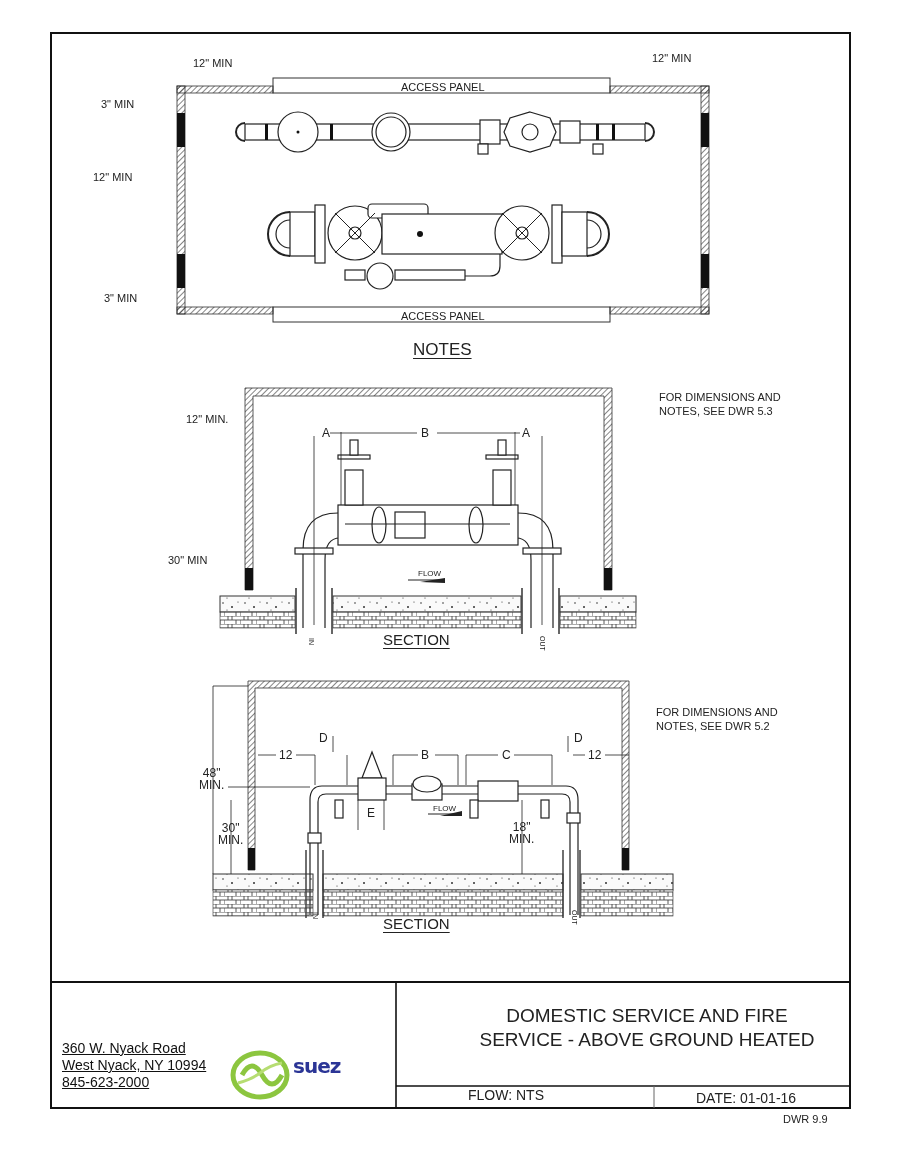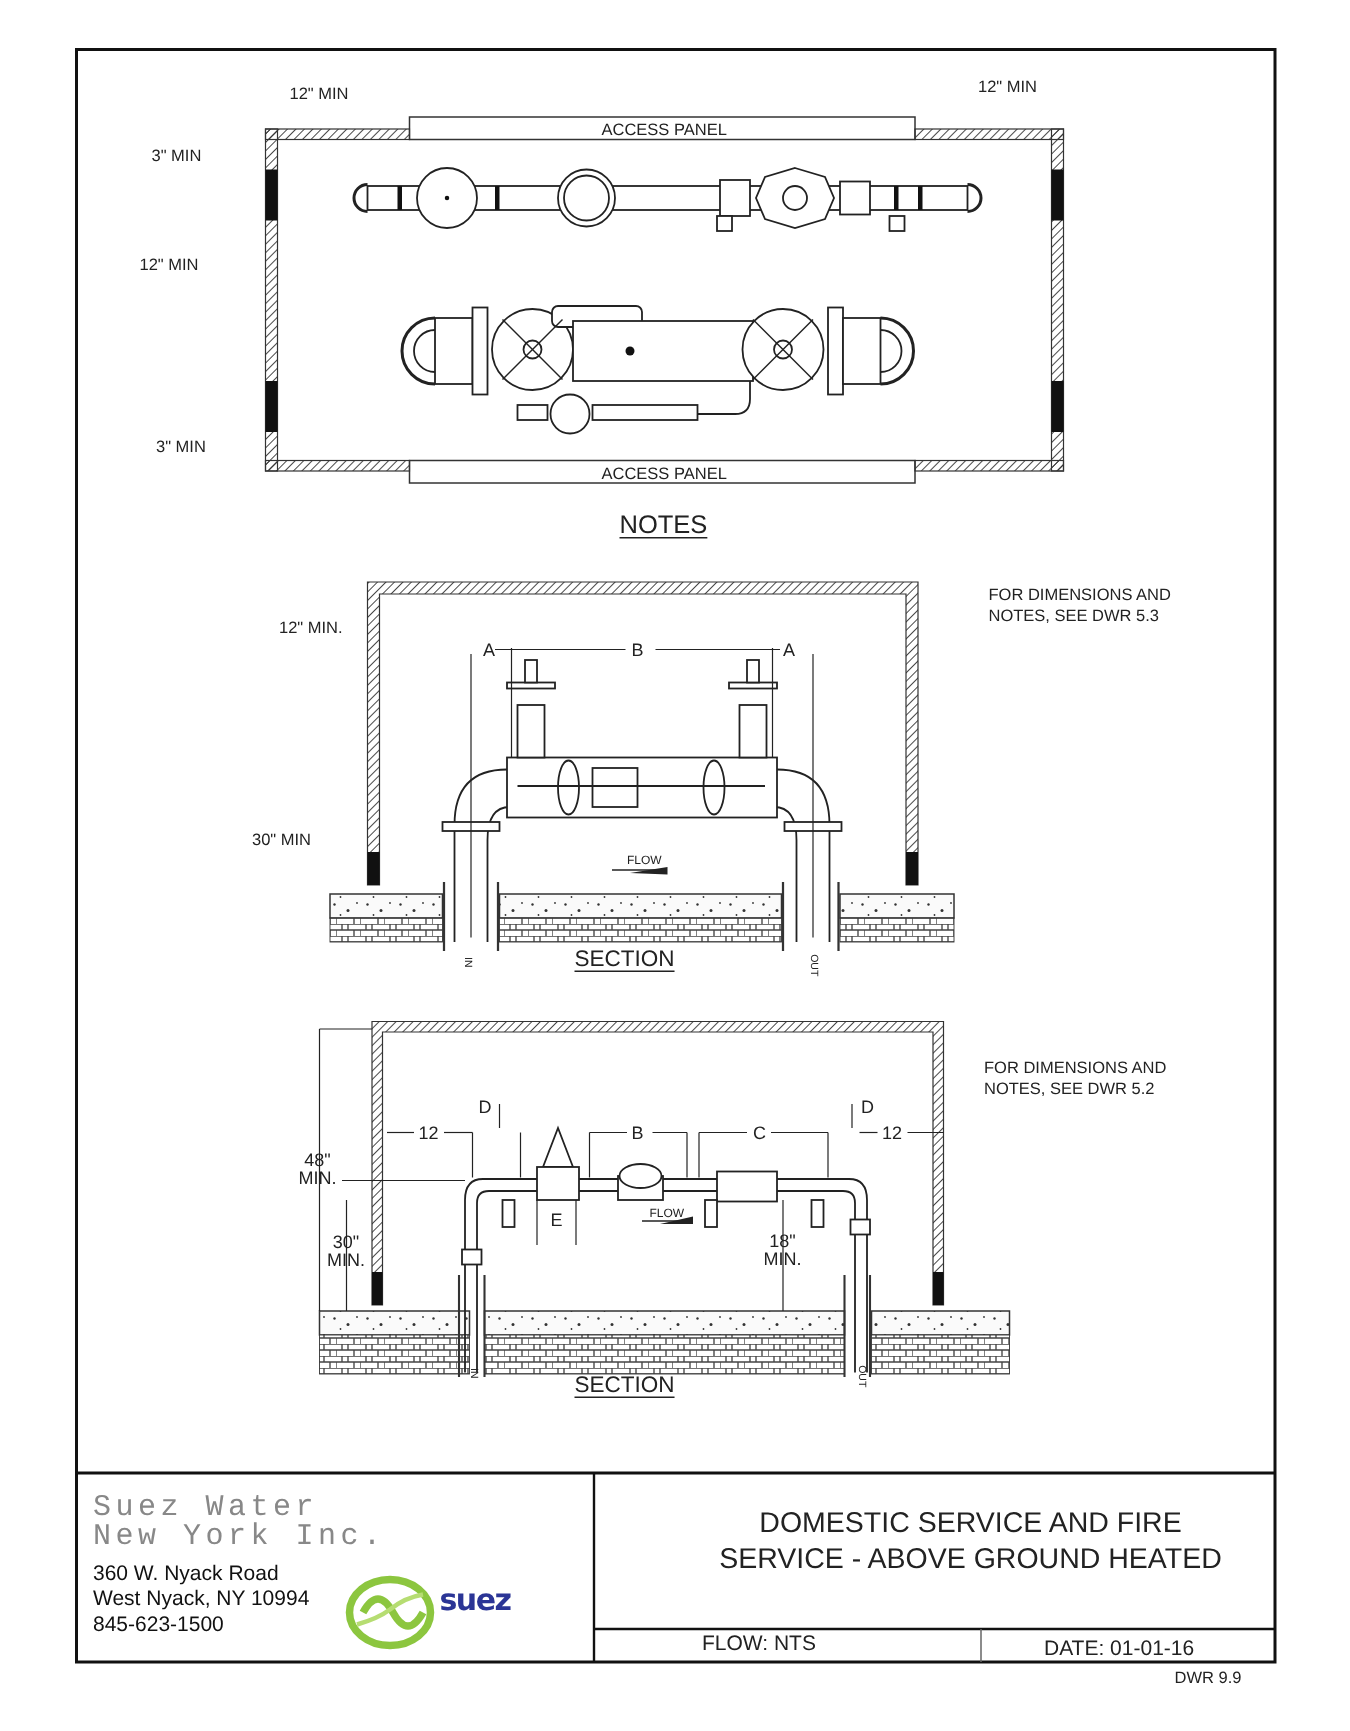--- a/index.html
+++ b/index.html
@@ -4,21 +4,21 @@
 <style>
   html, body { margin:0; padding:0; background:#fff; }
   body { width:900px; height:1154px; position:relative; overflow:hidden; font-family:"Liberation Sans", sans-serif; color:#222; }
   #sheet { position:absolute; left:0; top:0; width:900px; height:1154px; }
   .t { position:absolute; font-family:"Liberation Sans", sans-serif; color:#222; white-space:nowrap; }
   .small { font-size:11px; }
   .note { font-size:11px; line-height:14px; }
   .heading { font-size:17px; text-decoration:underline; text-underline-offset:3px; }
   .dim { font-size:12px; }
   .company { font-family:"Liberation Mono", monospace; color:#888; font-size:20px; letter-spacing:3px; line-height:19px; }
-  .addr { font-size:14px; line-height:17px; color:#111; }
+  .addr { font-size:14px; line-height:17px; color:#111;text-decoration:underline; }
   .title { font-size:19px; line-height:24px; text-align:center; color:#222; }
   .meta { font-size:14px; }
   .logo-text { font-family:"DejaVu Sans", sans-serif; font-weight:bold; font-size:20px; color:#2b3596; letter-spacing:-1px; }
 </style>
 </head>
 <body>
 
 <div id="sheet">
 
 <svg width="900" height="1154" viewBox="0 0 900 1154" style="position:absolute;left:0;top:0">
@@ -271,28 +271,24 @@
 <div class="t dim" style="left:367px;top:806px">E</div>
 <div class="t" style="left:433px;top:804px;font-size:8px">FLOW</div>
 <div class="t" style="left:312px;top:912px;font-size:7px;transform:rotate(90deg)">IN</div>
 <div class="t" style="left:567px;top:914px;font-size:7px;transform:rotate(90deg)">OUT</div>
 <div class="t heading" style="left:383px;top:915px;font-size:15px">SECTION</div>
 <div class="t note" style="left:656px;top:705px">
   <div>FOR DIMENSIONS AND</div>
   <div>NOTES, SEE DWR 5.2</div>
 </div>
 
-<div class="t company" style="left:62px;top:996px">
-  <div>Suez  Water</div>
-  <div>New  York  Inc.</div>
-</div>
 <div class="t addr" style="left:62px;top:1040px">
   <div>360 W. Nyack Road</div>
   <div>West Nyack, NY  10994</div>
-  <div>845-623-1500</div>
+  <div>845-623-2000</div>
 </div>
 <div class="t logo-text" style="left:293px;top:1054px">suez</div>
 
 <div class="t title" style="left:396px;top:1004px;width:502px">
   <div>DOMESTIC SERVICE AND FIRE</div>
   <div>SERVICE - ABOVE GROUND HEATED</div>
 </div>
 <div class="t meta" style="left:468px;top:1087px">FLOW: NTS</div>
 <div class="t meta" style="left:696px;top:1090px">DATE: 01-01-16</div>
 <div class="t" style="left:783px;top:1113px;font-size:11px">DWR 9.9</div>

